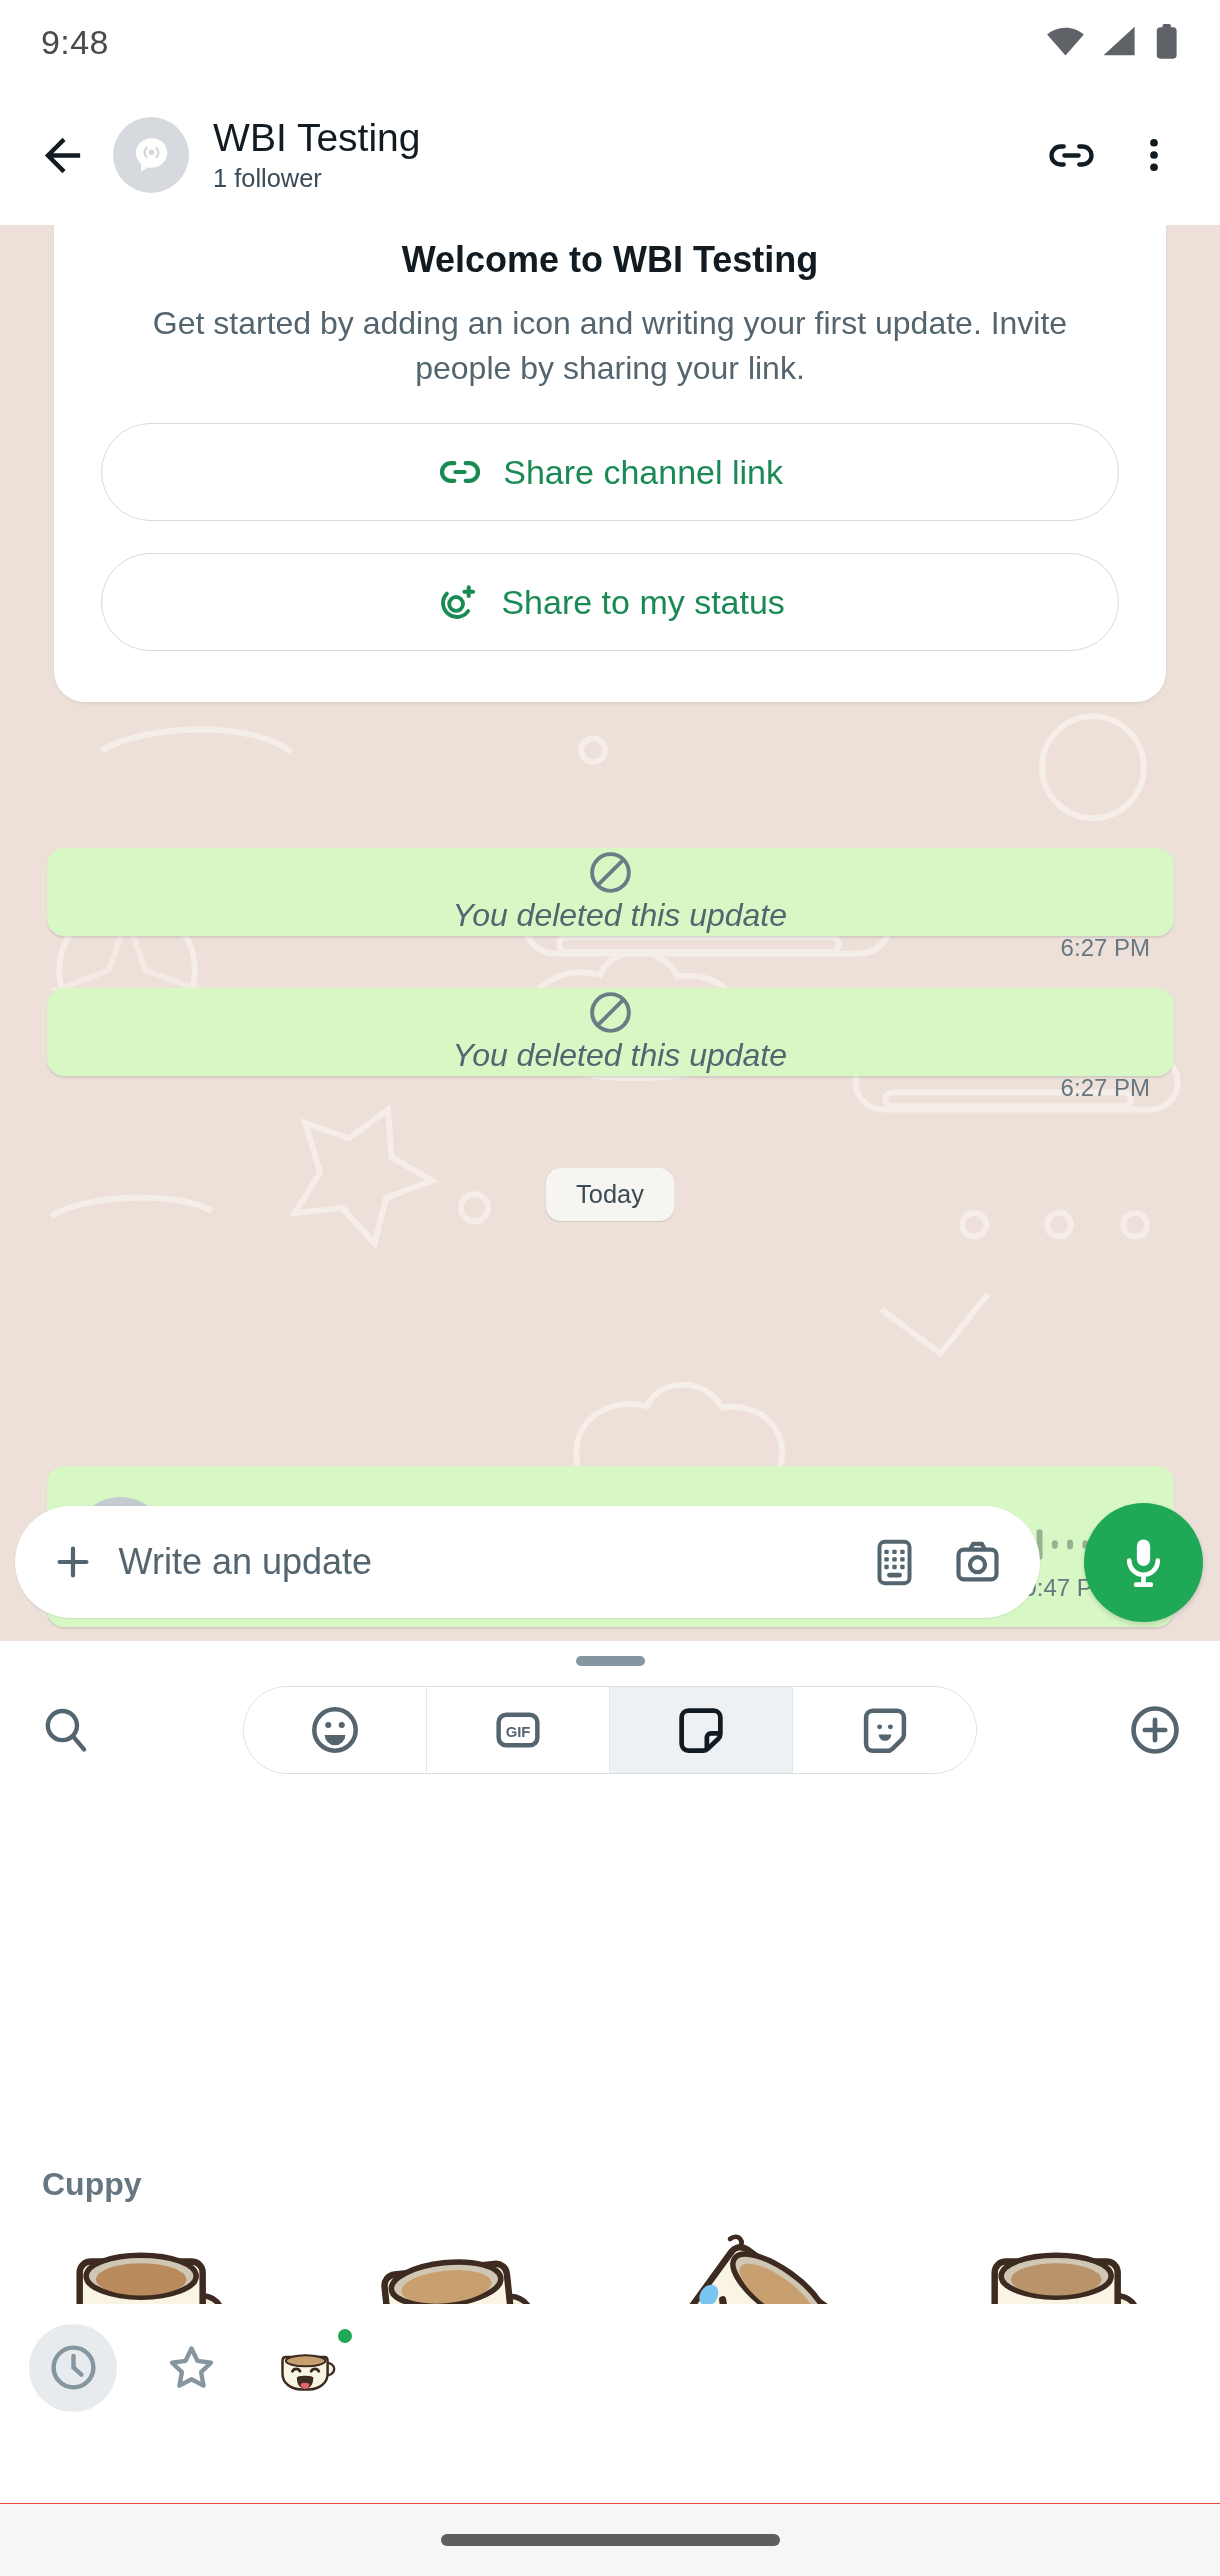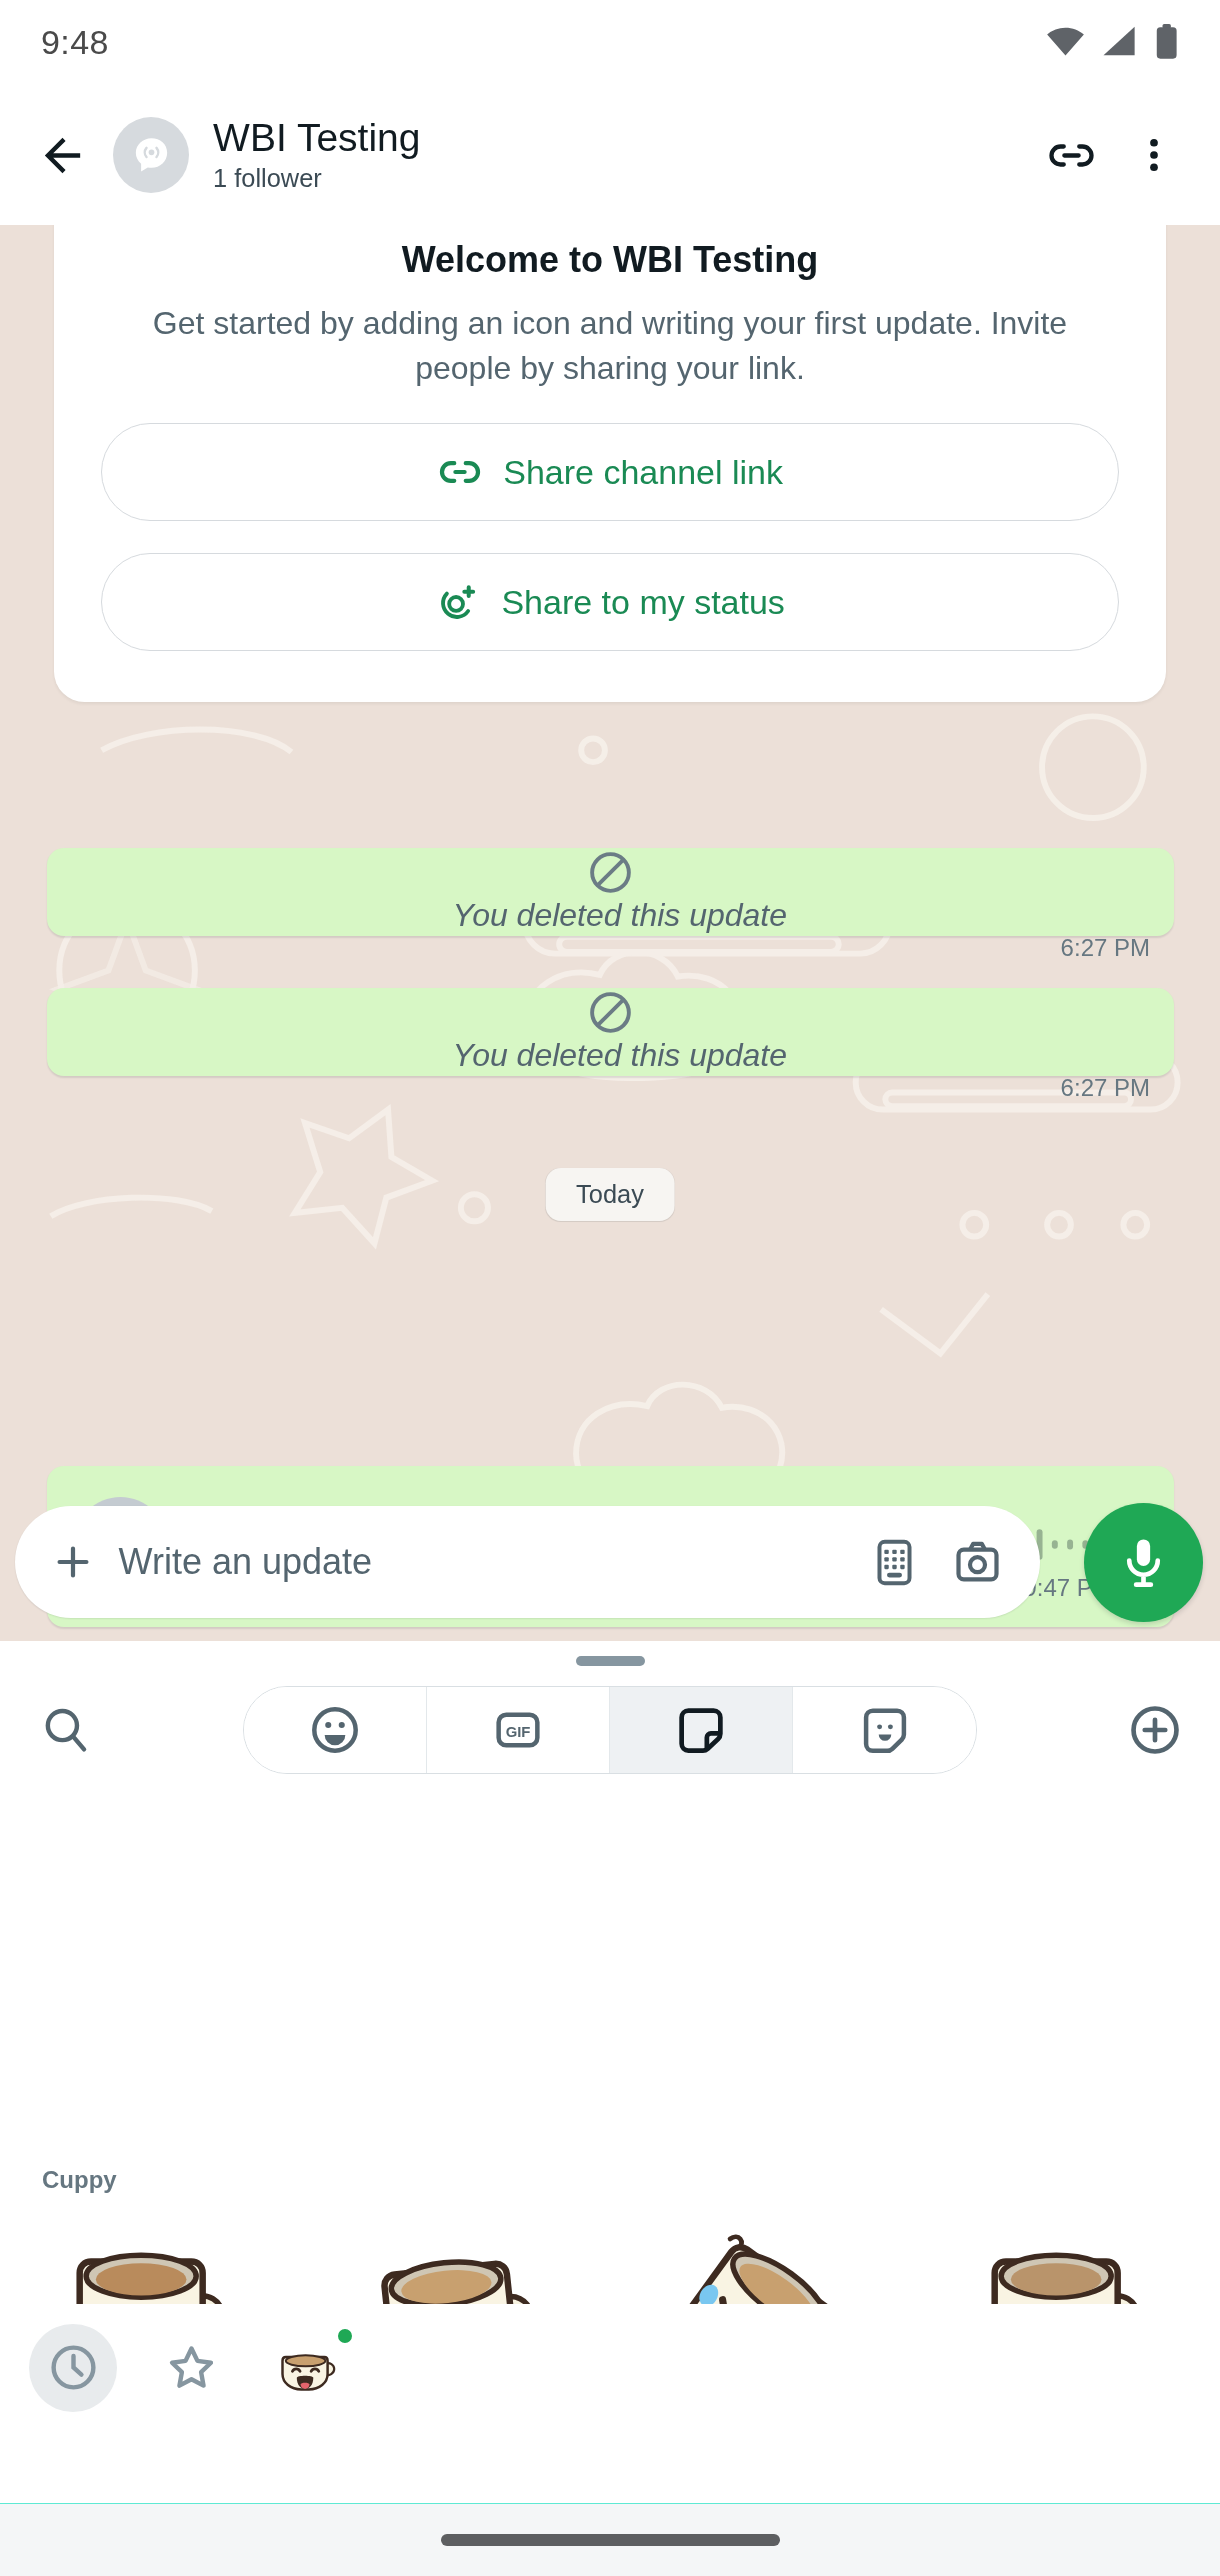--- a/index.html
+++ b/index.html
@@ -1,21 +1,21 @@
 <!DOCTYPE html>
 <html style="font-size:13.6px"><head>
 <meta charset="utf-8">
 <style>
   * { margin:0; padding:0; box-sizing:border-box; }
   html, body {
     width:1220px; height:2576px;
     font-family:"Liberation Sans", sans-serif;
     background:#ffffff; overflow:hidden;
   }
-  .phone { position:relative; width:1220px; height:2576px; background:#5eead4; }
+  .phone { position:relative; width:1220px; height:2576px; background:#ef4444; }
 
   
   .statusbar {
     position:absolute; top:0; left:0; width:1220px; height:85px;
     background:#ffffff; display:flex; align-items:center;
     justify-content:space-between; padding:0 41px;
   }
   .status-clock { font-size:34px; color:#4a4a4a; letter-spacing:0.4px; }
   .status-icons { display:flex; align-items:center; gap:15.3px; }
 
@@ -153,21 +153,21 @@
 
   .create-tile {
     position:absolute; left:39px; top:236px; width:230px; height:230px;
     background:#ffffff; border:1.7px solid #e6eaed; border-radius:22px;
     display:flex; flex-direction:column; align-items:center; justify-content:center; gap:12px;
     box-shadow:0 0.8px 1.7px rgba(11,20,26,.06);
   }
   .create-label { font-size:30.5px; color:#1fa855; font-weight:700; }
 
   .pack-title {
-    position:absolute; left:42px; top:525px; font-size:24px;
+    position:absolute; left:42px; top:525px; font-size:32px;
     font-weight:700; color:#667781;
   }
   .sticker-row {
     position:absolute; left:0; top:585px; width:1220px; height:186px;
     display:flex; align-items:flex-start;
   }
   .sticker-cell { width:305px; display:flex; justify-content:center; align-items:flex-start; }
 
   
   .packbar {

